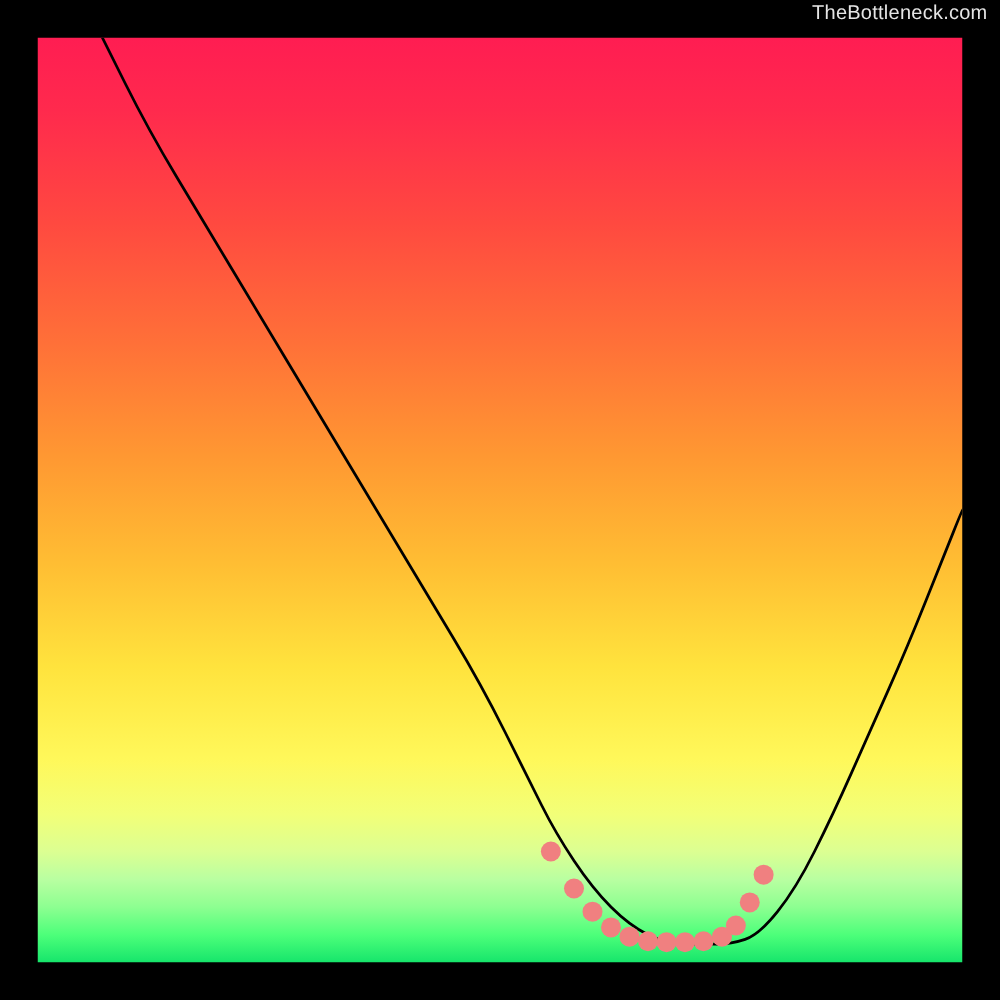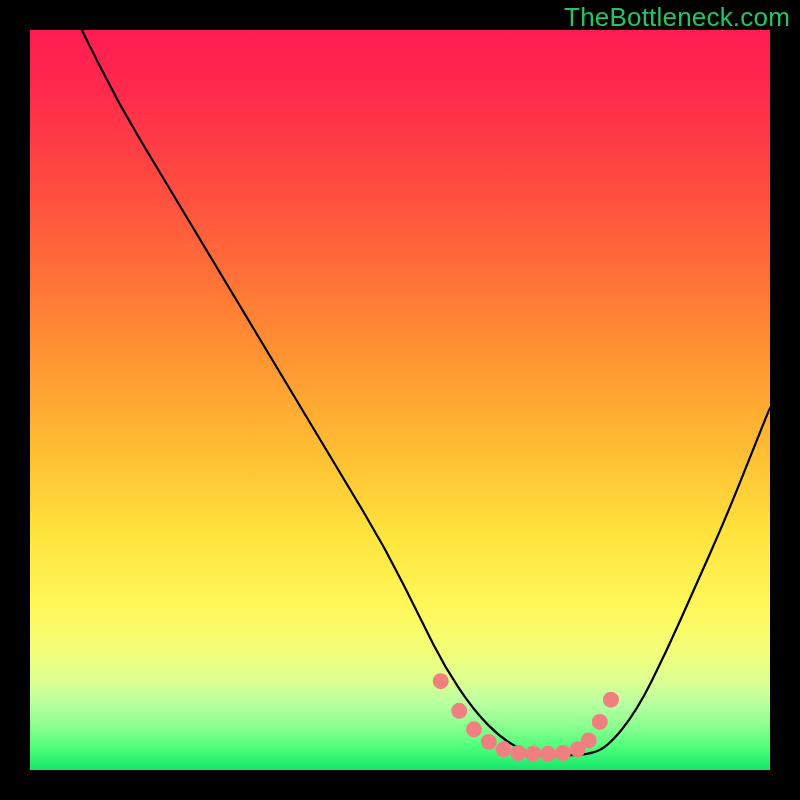--- a/index.html
+++ b/index.html
@@ -13,23 +13,23 @@
   .frame {
     position: relative;
     width: 800px;
     height: 800px;
     background: #000;
   }
   .watermark {
     position: absolute;
     top: 2px;
     right: 10px;
-    color: #22c55e;
+    color: #e5e5e5;
     font-family: Arial, Helvetica, sans-serif;
-    font-size: 26px;
+    font-size: 16px;
     font-weight: 400;
     letter-spacing: 0.2px;
   }
   .plot-clip {
     position: absolute;
     left: 30px;
     top: 30px;
     width: 740px;
     height: 740px;
     overflow: hidden;

